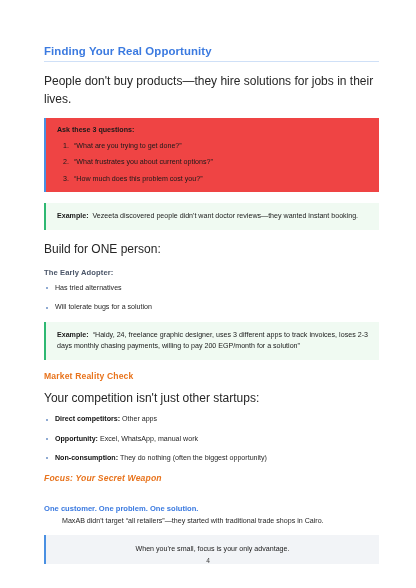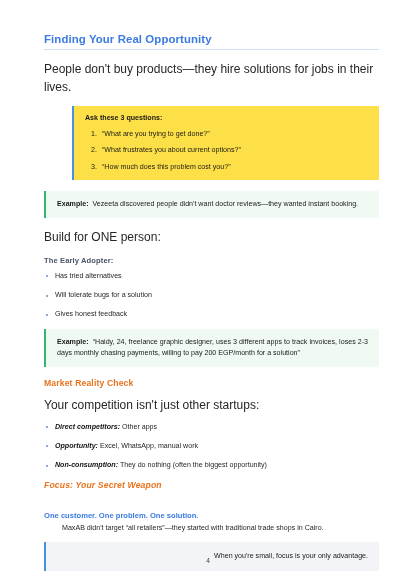--- a/index.html
+++ b/index.html
@@ -13,21 +13,21 @@
     overflow: hidden;
     font-family: "Liberation Sans", sans-serif;
     color: #222222;
     -webkit-font-smoothing: antialiased;
   }
   .page {
     position: relative;
     width: 416px;
     height: 576px;
     box-sizing: border-box;
-    padding: 32px 37px 0 44px;
+    padding: 44px 37px 0 44px;
     background: #ffffff;
   }
 
   
   .h1 {
     font-size: 11.4px;
     font-weight: bold;
     color: #3b7ae0;
     letter-spacing: 0.1px;
     margin: 0 0 3px 0;
@@ -79,23 +79,22 @@
     padding-left: 18px;
   }
 
   
   .box {
     box-sizing: border-box;
     padding: 8px 11px 8px 11px;
     margin: 0 0 11px 0;
   }
   .box-info {
-    background: #fde047;
+    background: #ef4444;
     border-left: 2.5px solid #4a90e2;
-    margin-left: 28px;
   }
   .box-example {
     background: #f0faf2;
     border-left: 2.5px solid #2eb872;
   }
   .box-quote {
     background: #f2f4f7;
     border-left: 2.5px solid #4a90e2;
     padding: 9px 11px 9px 11px;
   }
@@ -107,21 +106,21 @@
     line-height: 1.3;
   }
   .box-text {
     font-size: 7.1px;
     line-height: 1.55;
     color: #1a1a1a;
     margin: 0;
     text-align: justify;
   }
   .box-text b { font-weight: bold; }
-  .box-quote .box-text { text-align: right; }
+  .box-quote .box-text { text-align: center; }
 
   
   ol.qlist {
     margin: 0;
     padding: 0 0 0 14px;
     list-style: decimal;
   }
   ol.qlist li {
     font-size: 7.1px;
     line-height: 1.3;
@@ -149,21 +148,21 @@
   ul.blist li::before {
     content: "";
     position: absolute;
     left: 2px;
     top: 3.6px;
     width: 2px;
     height: 2px;
     background: #6b8fc4;
     border-radius: 50%;
   }
-  ul.blist li b { font-weight: bold; color: #111111; font-style: italic; }
+  ul.blist li b { font-weight: bold; color: #111111; }
 
   .mb14 { margin-bottom: 13px; }
   .mb6  { margin-bottom: 20px; font-style: italic; }
 
   
   .page-number {
     position: absolute;
     left: 0;
     right: 0;
     bottom: 12px;
@@ -194,21 +193,20 @@
   <div class="box box-example">
     <p class="box-text"><b>Example:</b>&nbsp; <span>Vezeeta discovered people didn't want doctor reviews—they wanted instant booking.</span></p>
   </div>
 
   <p class="body">Build for ONE person:</p>
 
   <h3 class="h3">The Early Adopter:</h3>
   <ul class="blist mb14">
     <li>Has tried alternatives</li>
     <li>Will tolerate bugs for a solution</li>
-    <li>Gives honest feedback</li>
   </ul>
 
   <div class="box box-example">
     <p class="box-text"><b>Example:</b>&nbsp; <span>“Haidy, 24, freelance graphic designer, uses 3 different apps to track invoices, loses 2-3 days monthly chasing payments, willing to pay 200 EGP/month for a solution”</span></p>
   </div>
 
   <h2 class="h2">Market Reality Check</h2>
   <p class="body tight">Your competition isn't just other startups:</p>
 
   <ul class="blist mb14">

